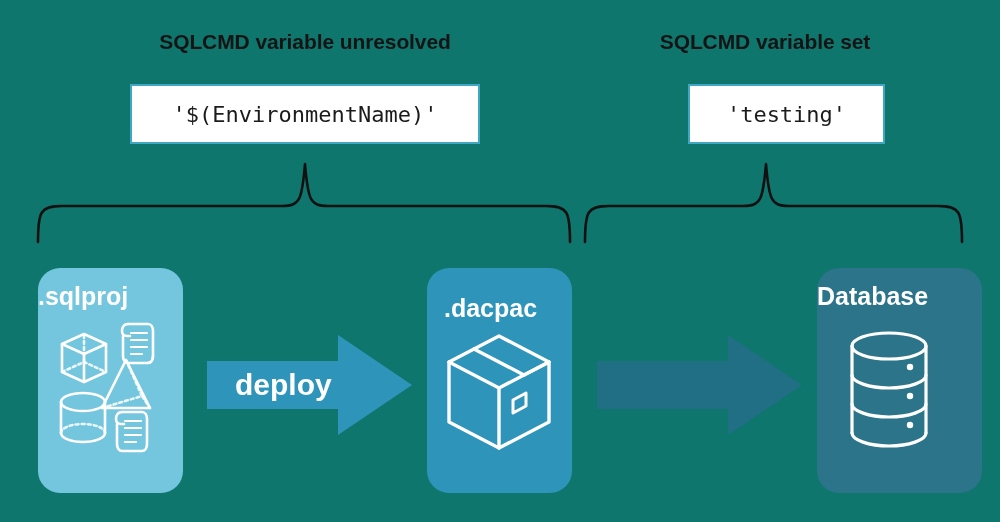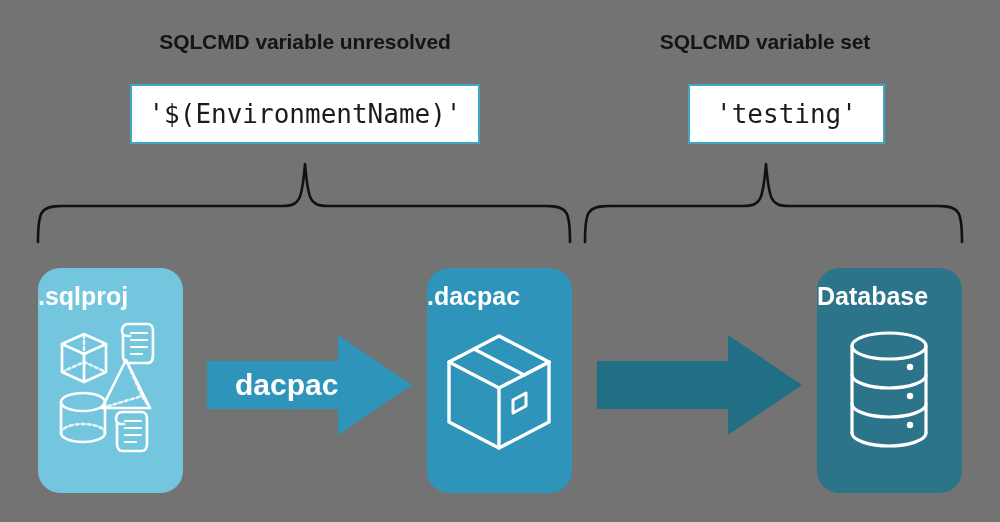--- a/index.html
+++ b/index.html
@@ -7,21 +7,21 @@
     padding: 0;
     background: #ffffff;
   }
   body {
     font-family: "Liberation Sans", sans-serif;
   }
   #canvas {
     position: relative;
     width: 1000px;
     height: 522px;
-    background: #737373;
+    background: #0f766e;
     overflow: hidden;
   }
   .abs { position: absolute; }
 
   
   .heading {
     font-family: "Liberation Sans", sans-serif;
     font-weight: bold;
     font-size: 21px;
     color: #141414;
@@ -34,21 +34,21 @@
   .code-box {
     box-sizing: border-box;
     border: 2px solid #3FA6C4;
     background: #ffffff;
     display: flex;
     align-items: center;
     justify-content: center;
   }
   .code-text {
     font-family: "DejaVu Sans Mono", monospace;
-    font-size: 26px;
+    font-size: 22px;
     color: #1b1b1b;
     white-space: pre;
     letter-spacing: 0px;
   }
 
   
   .card {
     box-sizing: border-box;
     border-radius: 22px;
     display: block;
@@ -164,25 +164,25 @@
           </g>
         </g>
       </svg>
     </div>
   </div>
 
   <div class="arrow-wrap" style="left:207px; top:335px; width:205px; height:100px;">
     <svg width="205" height="100" viewBox="0 0 205 100">
       <path d="M 0,26 L 131,26 L 131,0 L 205,50 L 131,100 L 131,74 L 0,74 Z" fill="#2E94B9"></path>
     </svg>
-    <div class="arrow-label" style="left:28px; top:33px;">dacpac</div>
+    <div class="arrow-label" style="left:28px; top:33px;">deploy</div>
   </div>
 
   <div class="abs card" style="left:427px; top:268px; width:145px; height:225px; background:#2E94B9;">
-    <div class="card-label" style="top:14px;">.dacpac</div>
+    <div class="card-label" style="top:26px;padding-left:17px;">.dacpac</div>
     <div class="card-art" style="top:52px;">
       <svg width="145" height="150" viewBox="0 0 145 150">
         <g fill="none" stroke="#ffffff" stroke-width="3.4" stroke-linejoin="round" stroke-linecap="round">
 
           <path d="M 22,42 L 72,16 L 122,42 L 122,102 L 72,128 L 22,102 Z"></path>
 
           <path d="M 22,42 L 72,68 L 122,42"></path>
           <path d="M 72,68 L 72,128"></path>
           <path d="M 47,29 L 97,55"></path>
           <path d="M 97,55 L 122,42"></path>
@@ -192,21 +192,21 @@
       </svg>
     </div>
   </div>
 
   <div class="arrow-wrap" style="left:597px; top:335px; width:205px; height:100px;">
     <svg width="205" height="100" viewBox="0 0 205 100">
       <path d="M 0,26 L 131,26 L 131,0 L 205,50 L 131,100 L 131,74 L 0,74 Z" fill="#216F85"></path>
     </svg>
   </div>
 
-  <div class="abs card" style="left:817px; top:268px; width:145px; height:225px; background:#2B7489;">
+  <div class="abs card" style="left:817px; top:268px; width:165px; height:225px; background:#2B7489;">
     <div class="card-label" style="top:14px;">Database</div>
     <div class="card-art" style="top:52px;">
       <svg width="145" height="150" viewBox="0 0 145 150">
         <g fill="none" stroke="#ffffff" stroke-width="3.2" stroke-linejoin="round" stroke-linecap="round">
           <ellipse cx="72" cy="26" rx="37" ry="13"></ellipse>
           <path d="M 35,26 L 35,113"></path>
           <path d="M 109,26 L 109,113"></path>
           <path d="M 35,113 C 35,120 52,126 72,126 C 92,126 109,120 109,113"></path>
           <path d="M 35,55 C 35,62 52,68 72,68 C 92,68 109,62 109,55"></path>
           <path d="M 35,84 C 35,91 52,97 72,97 C 92,97 109,91 109,84"></path>

